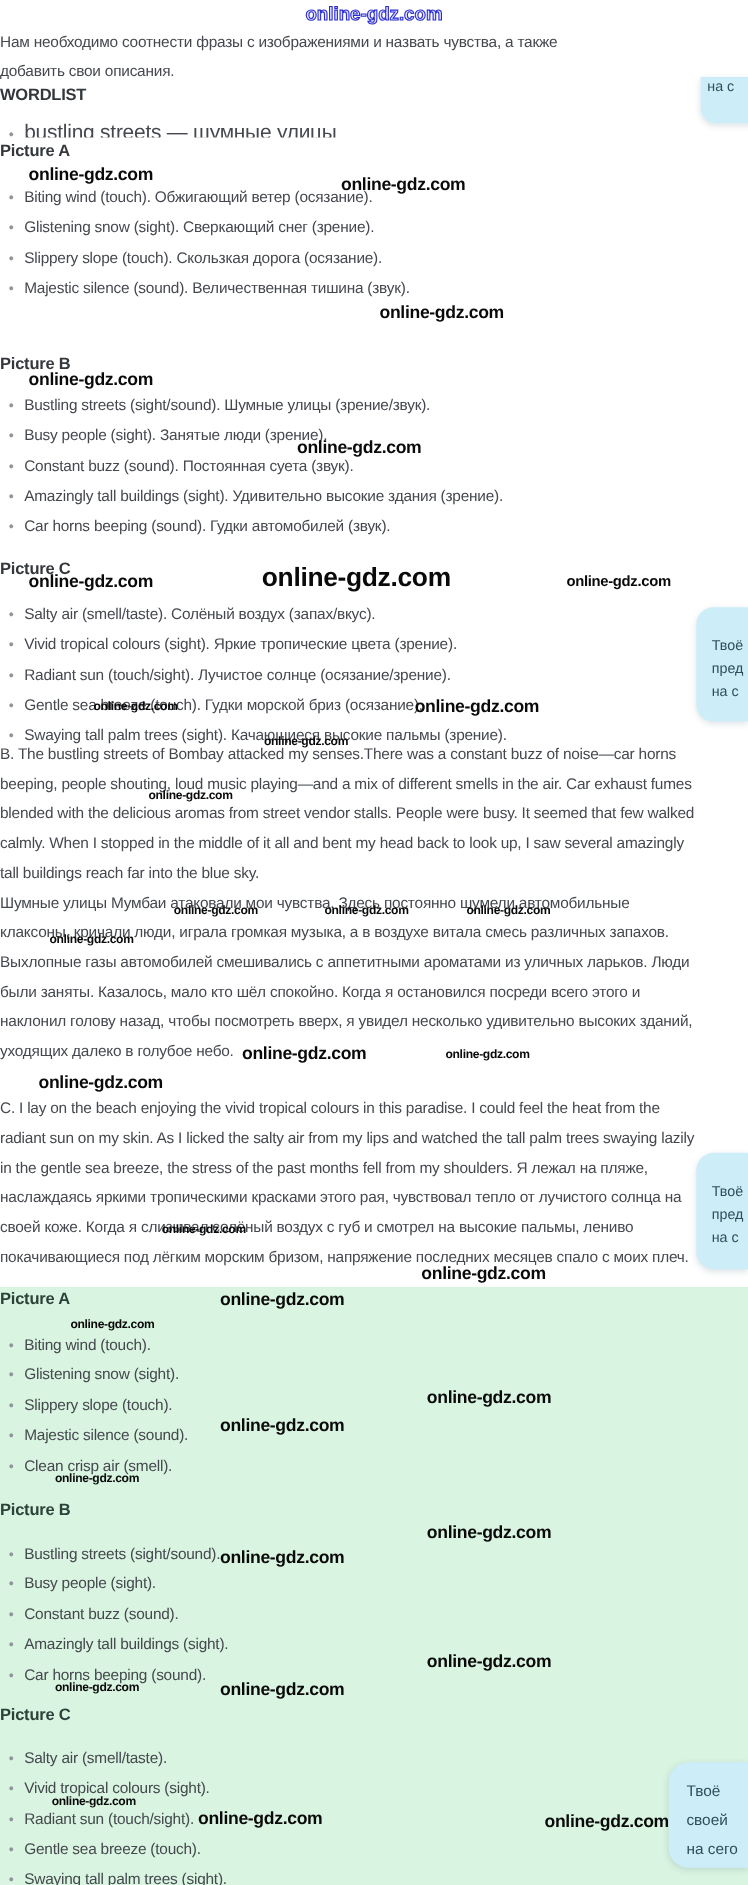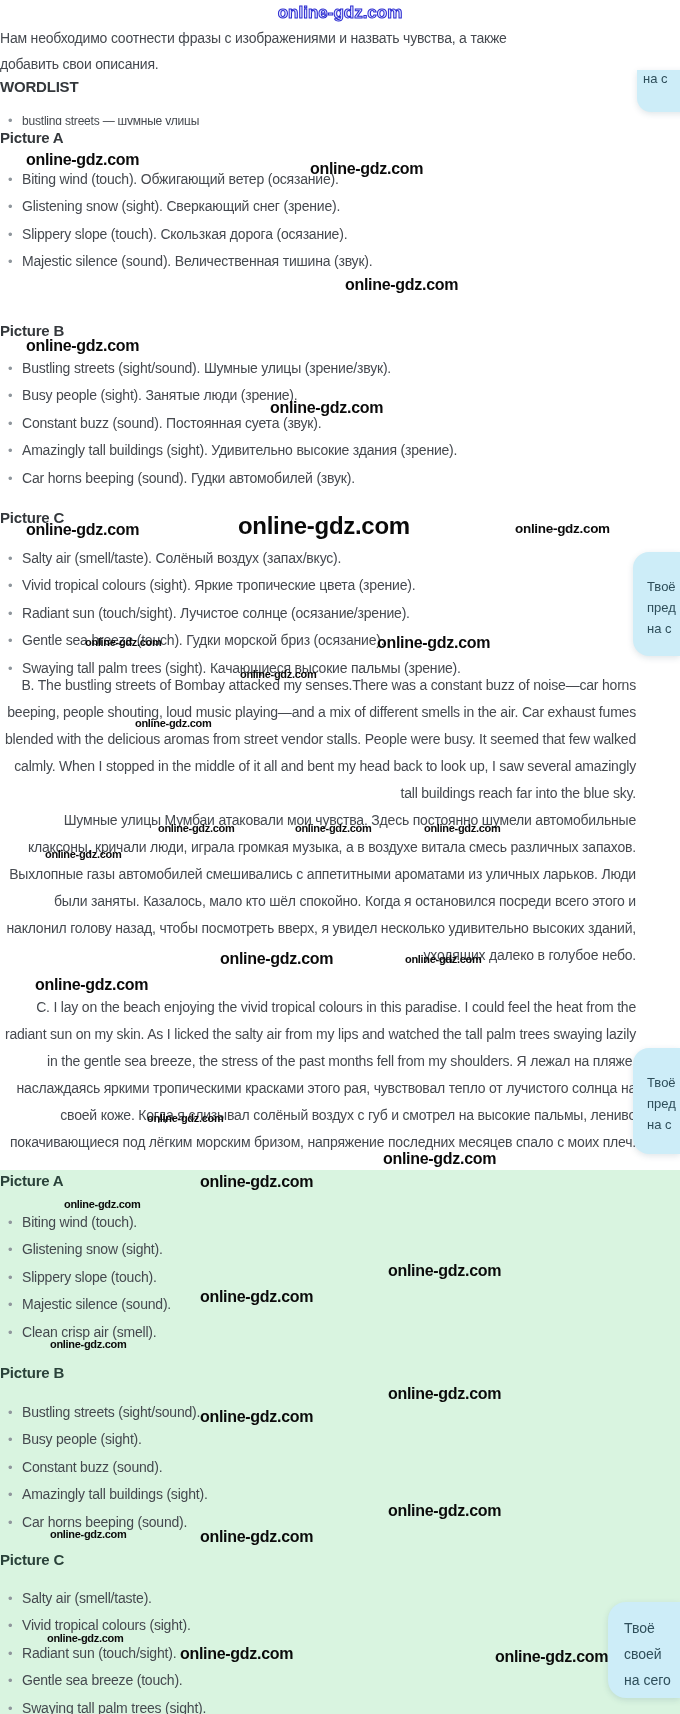--- a/index.html
+++ b/index.html
@@ -21,24 +21,24 @@
   .wm-big{font-size:16px;}
   .wm-xl{font-size:24px;}
   .wm-sm{font-size:11px;}
   .wm-s13{font-size:13.5px;}
   .wm-blue{
     font-size:17px;font-weight:700;color:#dfe3ff;
     -webkit-text-stroke:1px #2b2bd0;text-stroke:1px #2b2bd0;z-index:5;
   }
   
   .clip-row{left:8px;top:112px;width:600px;height:13px;overflow:hidden;z-index:1;}
-  .clip-row span{display:block;line-height:17px;font-size:12px;letter-spacing:-0.2px;color:#45494f;white-space:nowrap;}
+  .clip-row span{display:block;line-height:17px;font-size:19px;letter-spacing:-0.2px;color:#45494f;white-space:nowrap;}
   .clip-row span::before{content:"\2022";color:#8f969c;display:inline-block;width:14px;font-size:13px;}
   
-  .essay{left:0;top:0;width:636px;z-index:1;text-align:right;}
+  .essay{left:0;top:0;width:636px;z-index:1;}
   .essay .seg{display:block;}
   
   .sticker{
     position:absolute;background:#cdedf8;z-index:10;overflow:hidden;
     box-shadow:0 2px 6px rgba(40,80,100,0.15);
     color:#2e4e5a;font-size:13px;font-weight:400;
   }
   .sticker .ln{display:block;white-space:nowrap;line-height:20px;}
   #sticker-top{left:637px;top:70px;width:43px;height:42px;border-radius:0 0 0 14px;padding:0 0 0 6px;}
   #sticker-top .ln{margin-top:-1px;}

